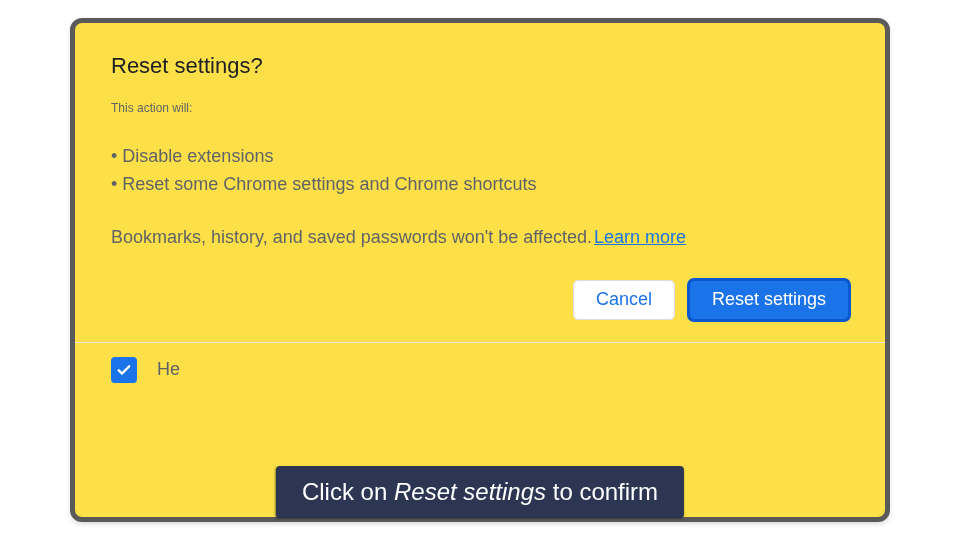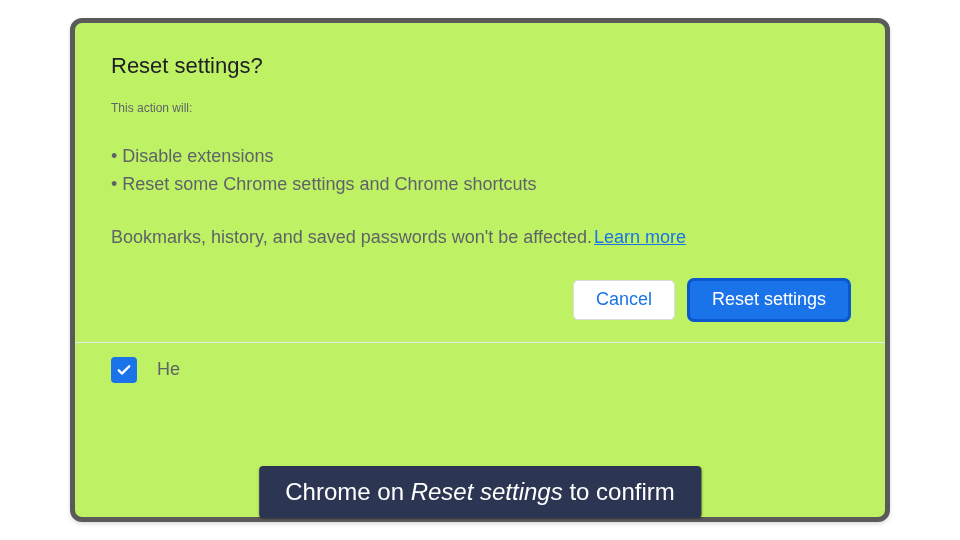--- a/index.html
+++ b/index.html
@@ -3,21 +3,21 @@
   <meta charset="utf-8">
   <style>
     * { box-sizing: border-box; margin: 0; padding: 0; }
     html, body { width: 960px; height: 540px; overflow: hidden; font-family: "Segoe UI", Arial, sans-serif; background: #fff; }
     .frame {
       position: absolute;
       left: 70px; top: 18px;
       width: 820px; height: 504px;
       border: 5px solid #5a5a5a;
       border-radius: 12px;
-      background: #bef264;
+      background: #fde047;
       box-shadow: 0 2px 4px rgba(0,0,0,0.15);
       overflow: hidden;
     }
     .modal-body {
       padding: 30px 36px 22px 36px;
     }
     .dialog-title {
       font-size: 22px;
       font-weight: 500;
       color: #202124;
@@ -140,14 +140,14 @@
     <div class="chk">
       <svg viewBox="0 0 24 24">
           <path fill="none" stroke="#fff" stroke-width="3.2" stroke-linecap="round" stroke-linejoin="round" d="M5 12.5l4.2 4.2L19 7"></path>
         </svg>
     </div>
     <div class="footer-label">He</div>
   </div>
 </div>
 
 <div class="caption">
-  <span>Chrome on </span><span class="em">Reset settings</span><span> to confirm</span>
+  <span>Click on </span><span class="em">Reset settings</span><span> to confirm</span>
 </div>
 
 </body></html>

